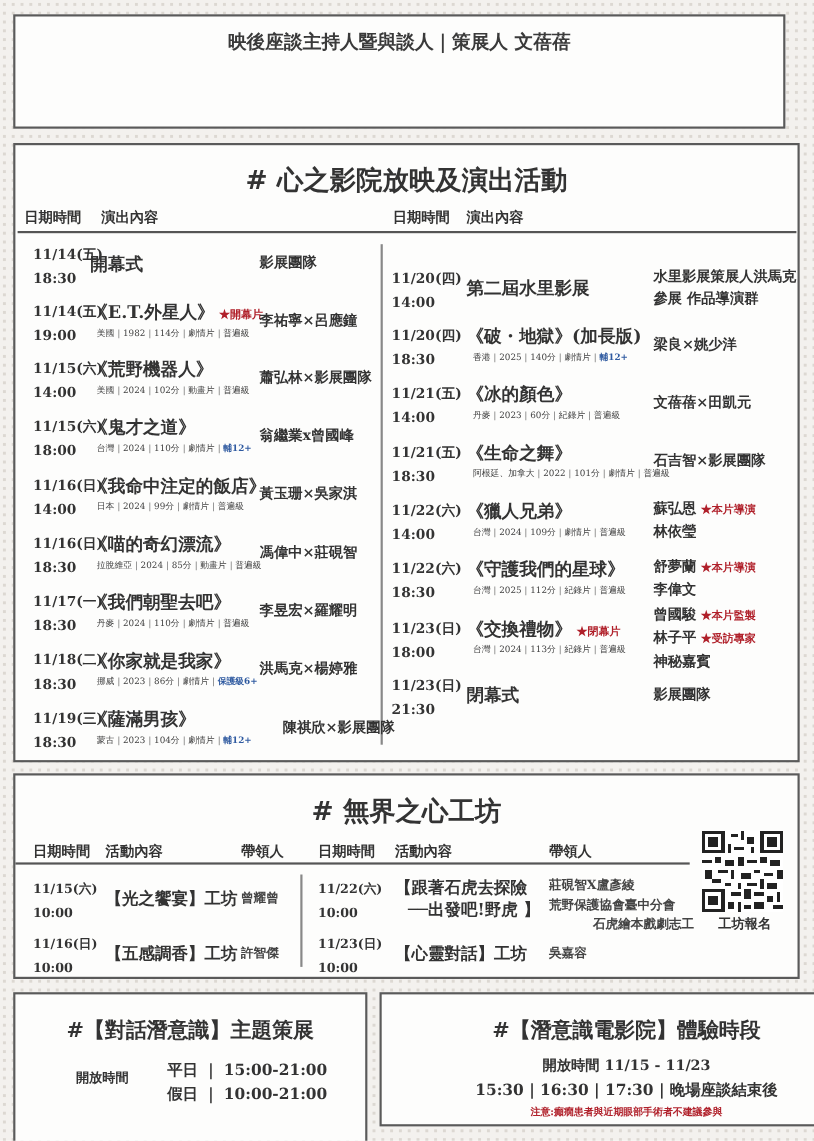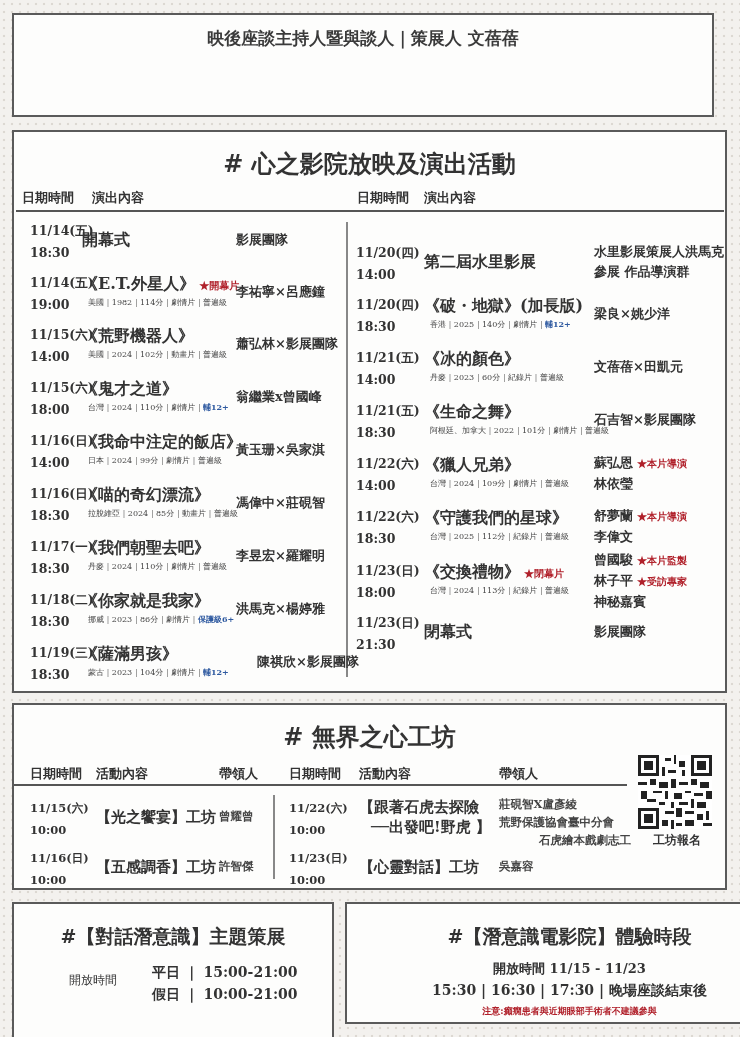--- a/index.html
+++ b/index.html
@@ -47,21 +47,21 @@
   .ws-row .activity { position: absolute; font-size: 15px; font-weight: bold; color: #333; white-space: nowrap; line-height: 20px; }
   .ws-row .leader { position: absolute; font-size: 11.5px; font-weight: bold; color: #444; white-space: nowrap; line-height: 18px; }
 
   .qr { position: absolute; left: 638px; top: 755px; width: 74px; height: 74px; background: #fff; }
   .qr-label { position: absolute; left: 632px; top: 832px; width: 90px; text-align: center; font-size: 12px; font-weight: bold; color: #333; }
 
   
   #exhibit { left: 12px; top: 902px; width: 322px; height: 146px; }
   #cinema { left: 345px; top: 902px; width: 449px; height: 122px; }
   #exhibit .sec-title, #cinema .sec-title { font-size: 19px; margin-top: 20px; }
-  .hours-label { position: absolute; left: 55px; top: 74px; font-size: 12px; font-weight: normal; color: #333; text-align: right; }
+  .hours-label { position: absolute; left: 55px; top: 74px; font-size: 12px; font-weight: bold; color: #333; text-align: right; }
   .hours-line { position: absolute; left: 138px; font-size: 14px; color: #333; font-weight: bold; }
   .c-line { text-align: center; color: #333; font-weight: bold; }
   .note { color: #b0202a; font-size: 9px; }
 </style>
 </head>
 <body>
 
 <div class="panel" id="header">
   <div class="subtitle">映後座談主持人暨與談人｜策展人 文蓓蓓</div>
 </div>

